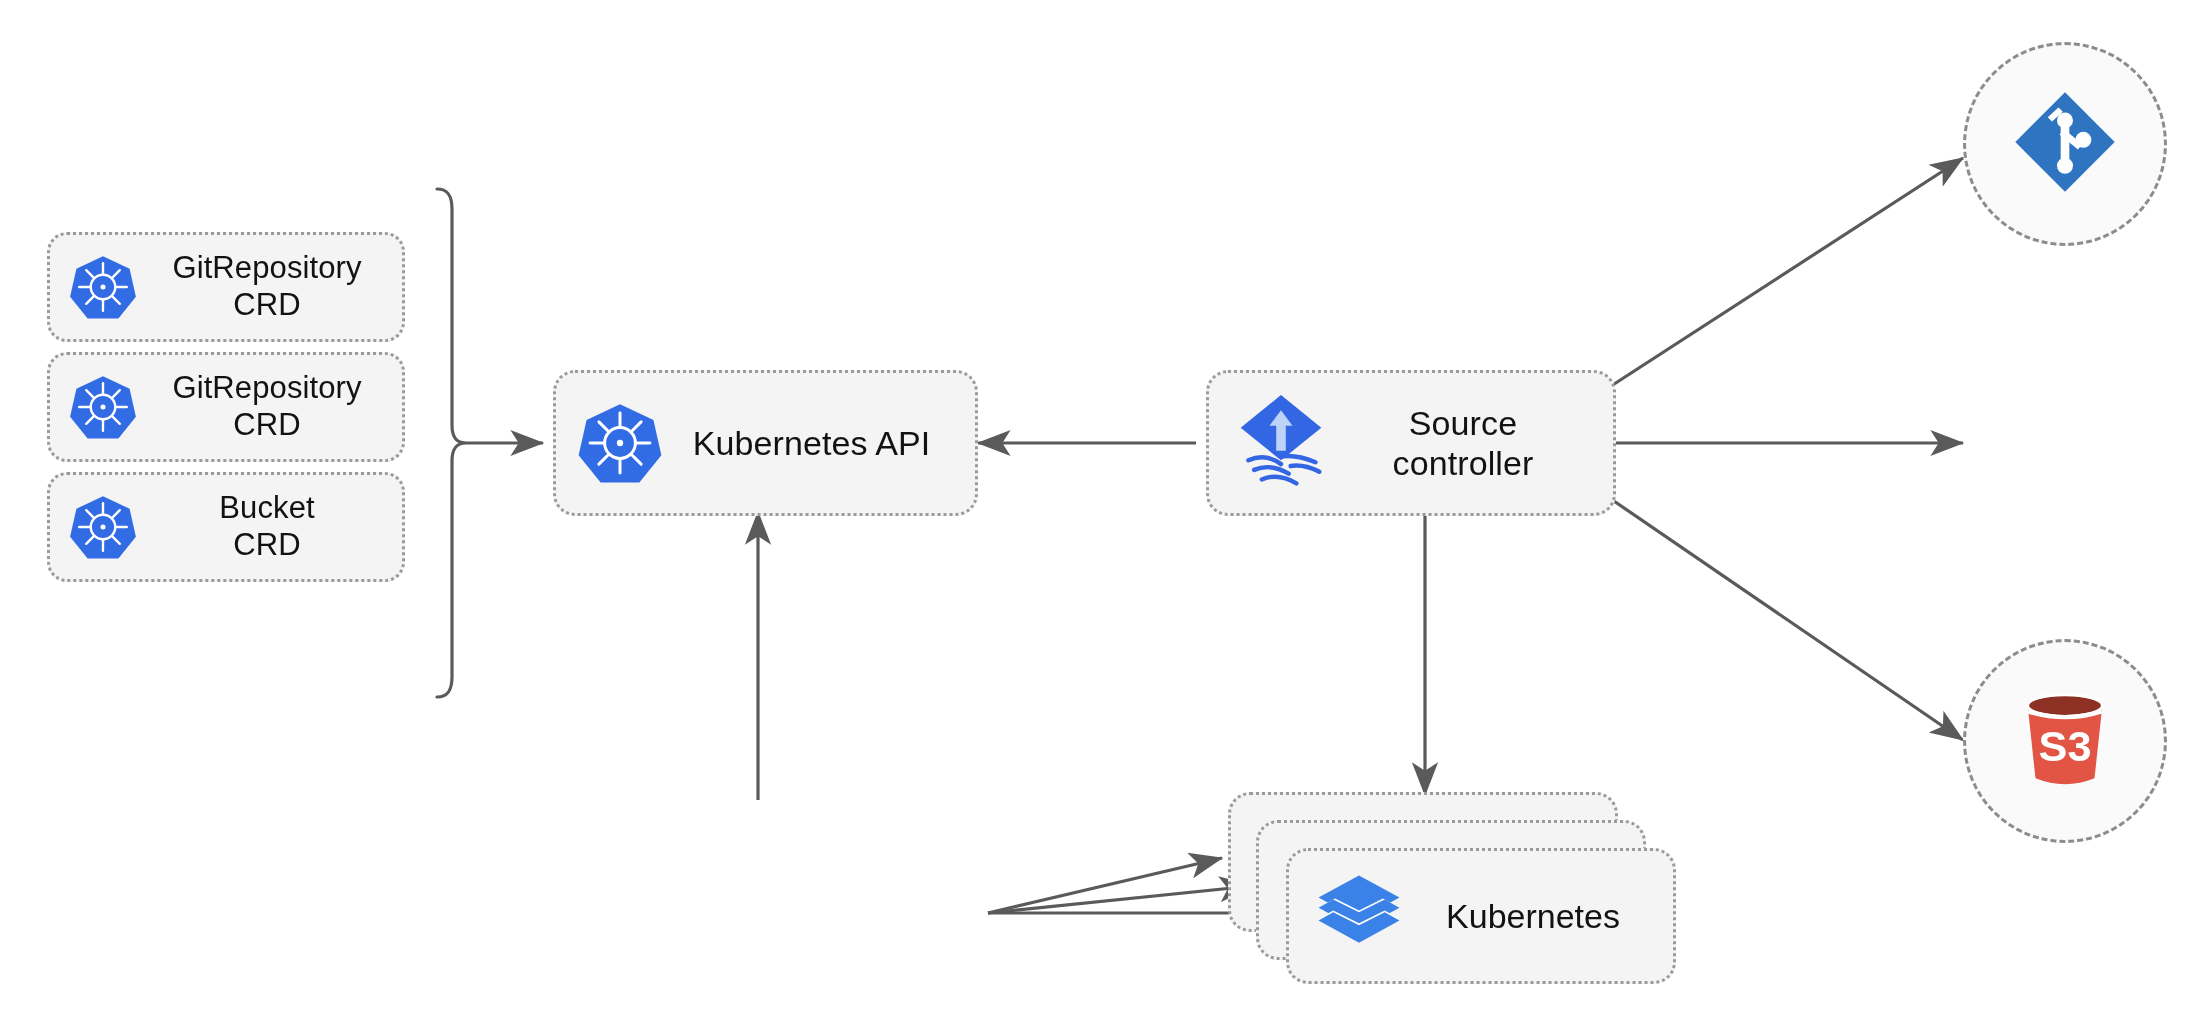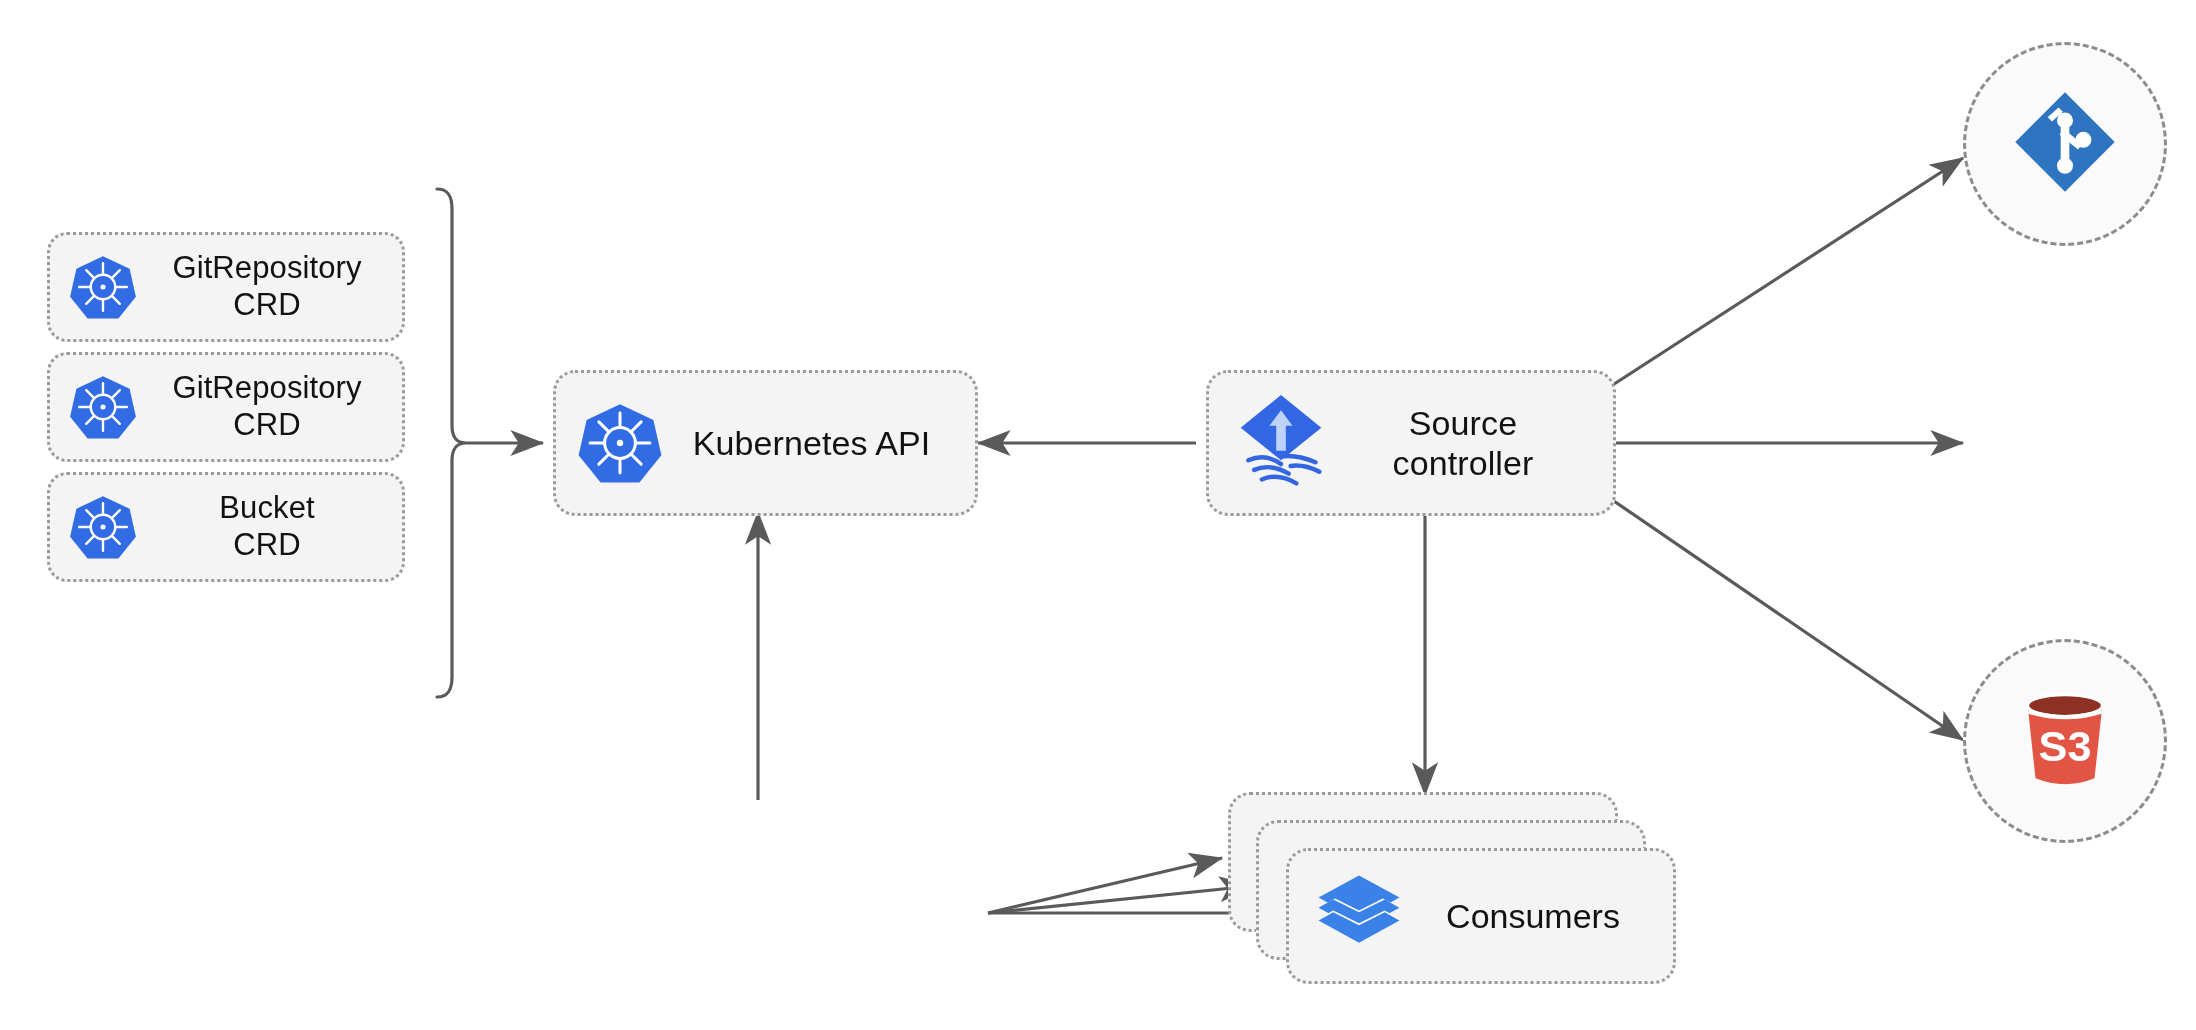--- a/index.html
+++ b/index.html
@@ -251,21 +251,21 @@
     <div class="front" style="left:58px;top:56px;width:390px;height:136px;padding:0 14px 0 22px;">
       <span class="icon" style="flex:0 0 auto;width:96px;height:96px;display:flex;align-items:center;justify-content:center;">
         <svg class="layers-ico" width="92" height="92" viewBox="0 0 100 100">
           <path d="M50 6 L94 30 L50 54 L6 30 Z" fill="#3b82e8"></path>
           <path d="M50 44 L76 31 L94 41 L50 65 L6 41 L24 31 Z" fill="#ffffff"></path>
           <path d="M50 46 L78 32 L94 41 L50 65 L6 41 L22 32 Z" fill="#3b82e8"></path>
           <path d="M50 58 L78 44 L94 53 L50 77 L6 53 L22 44 Z" fill="#ffffff"></path>
           <path d="M50 60 L78 46 L94 55 L50 79 L6 55 L22 46 Z" fill="#3b82e8"></path>
         </svg>
       </span>
-      <span class="label">Consumers</span>
+      <span class="label">Kubernetes</span>
     </div>
   </div>
 
   <div class="circ" style="left:1963px;top:42px;">
     <span>
       <svg width="108" height="108" viewBox="0 0 100 100">
         <path d="M50 4 L96 50 L50 96 L4 50 Z" fill="#2F74C0"></path>
         <g fill="#ffffff">
           <path d="M46 34 h8 v34 h-8 z"></path>
           <circle cx="50" cy="30" r="7.4"></circle>

